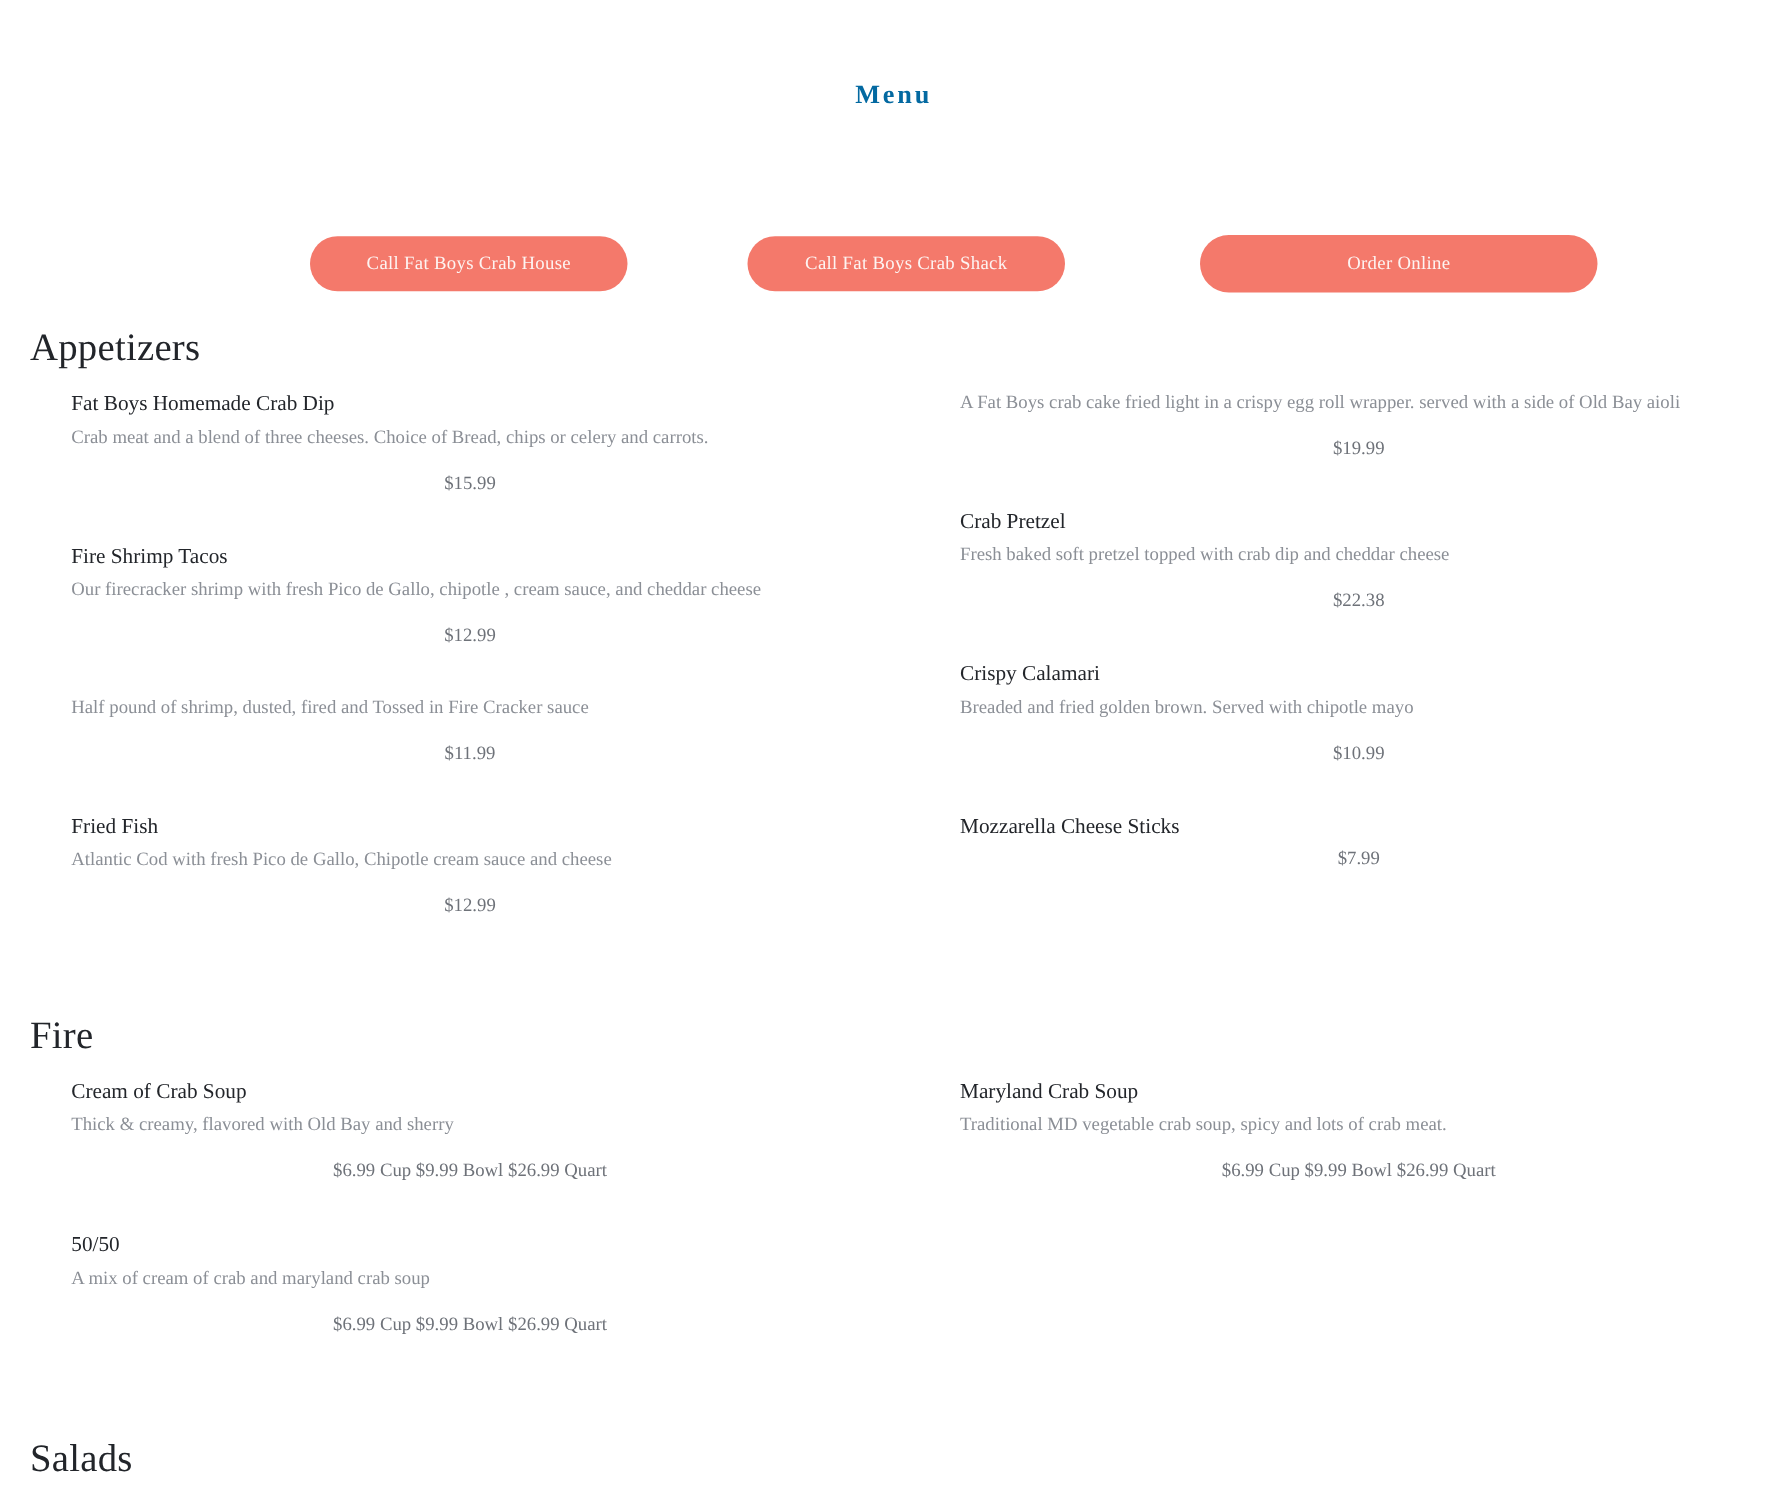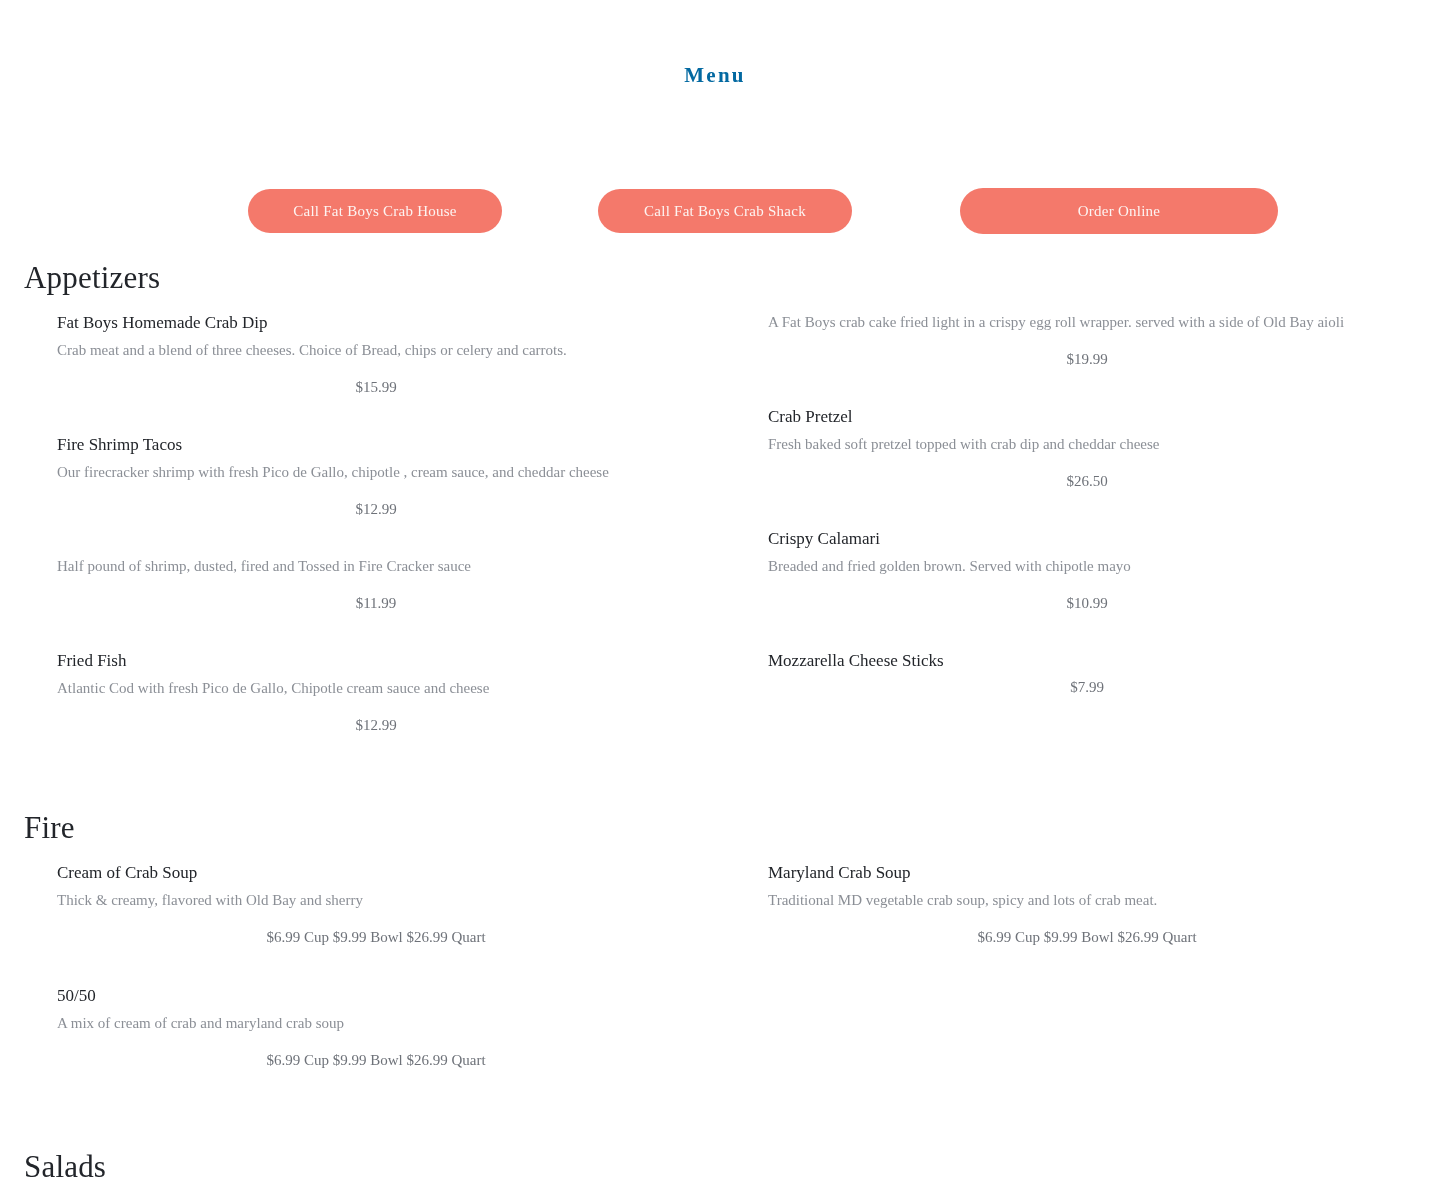--- a/index.html
+++ b/index.html
@@ -154,21 +154,21 @@
       <div class="col">
 
         <div class="menu-item">
           <p class="item-desc">A Fat Boys crab cake fried light in a crispy egg roll wrapper. served with a side of Old Bay aioli</p>
           <p class="item-price">$19.99</p>
         </div>
 
         <div class="menu-item">
           <h3 class="item-name">Crab Pretzel</h3>
           <p class="item-desc">Fresh baked soft pretzel topped with crab dip and cheddar cheese</p>
-          <p class="item-price">$26.50</p>
+          <p class="item-price">$22.38</p>
         </div>
 
         <div class="menu-item">
           <h3 class="item-name">Crispy Calamari</h3>
           <p class="item-desc">Breaded and fried golden brown. Served with chipotle mayo</p>
           <p class="item-price">$10.99</p>
         </div>
 
         <div class="menu-item">
           <h3 class="item-name">Mozzarella Cheese Sticks</h3>

